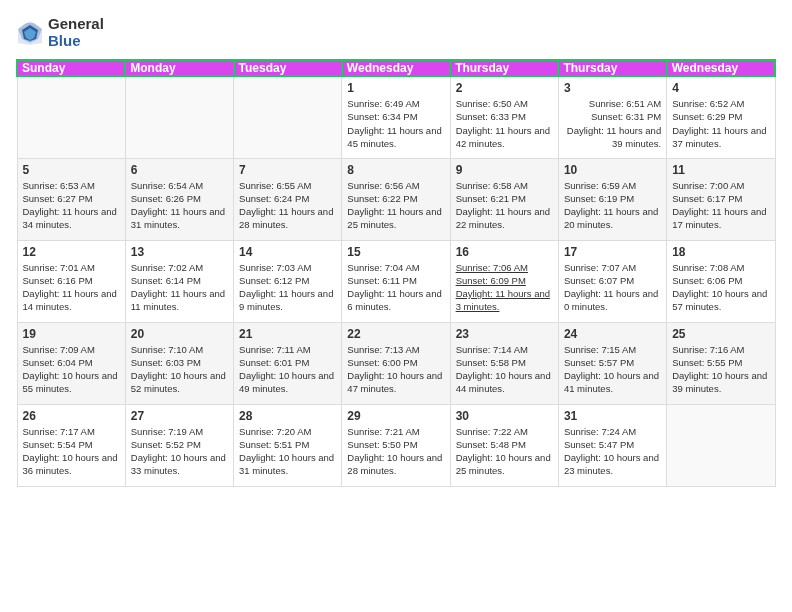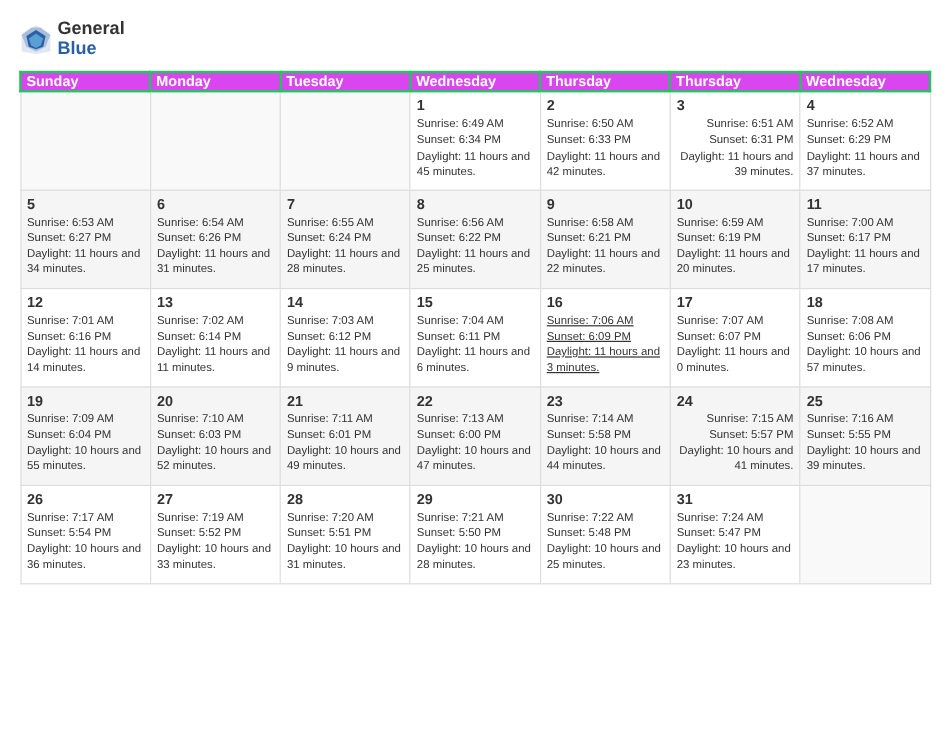--- a/index.html
+++ b/index.html
@@ -268,21 +268,21 @@
 Daylight: 10 hours and 47 minutes.</div>
         </td>
         <td>
           <span class="day-num">23</span>
           <div class="cell-text" style="white-space: pre-line;">Sunrise: 7:14 AM
 Sunset: 5:58 PM
 Daylight: 10 hours and 44 minutes.</div>
         </td>
         <td>
           <span class="day-num">24</span>
-          <div class="cell-text" style="white-space: pre-line; text-align: right;">Sunrise: 7:15 AM
+          <div class="cell-text" style="white-space: pre-line;">Sunrise: 7:15 AM
 Sunset: 5:57 PM
 Daylight: 10 hours and 41 minutes.</div>
         </td>
         <td>
           <span class="day-num">25</span>
           <div class="cell-text" style="white-space: pre-line;">Sunrise: 7:16 AM
 Sunset: 5:55 PM
 Daylight: 10 hours and 39 minutes.</div>
         </td>
       </tr>

